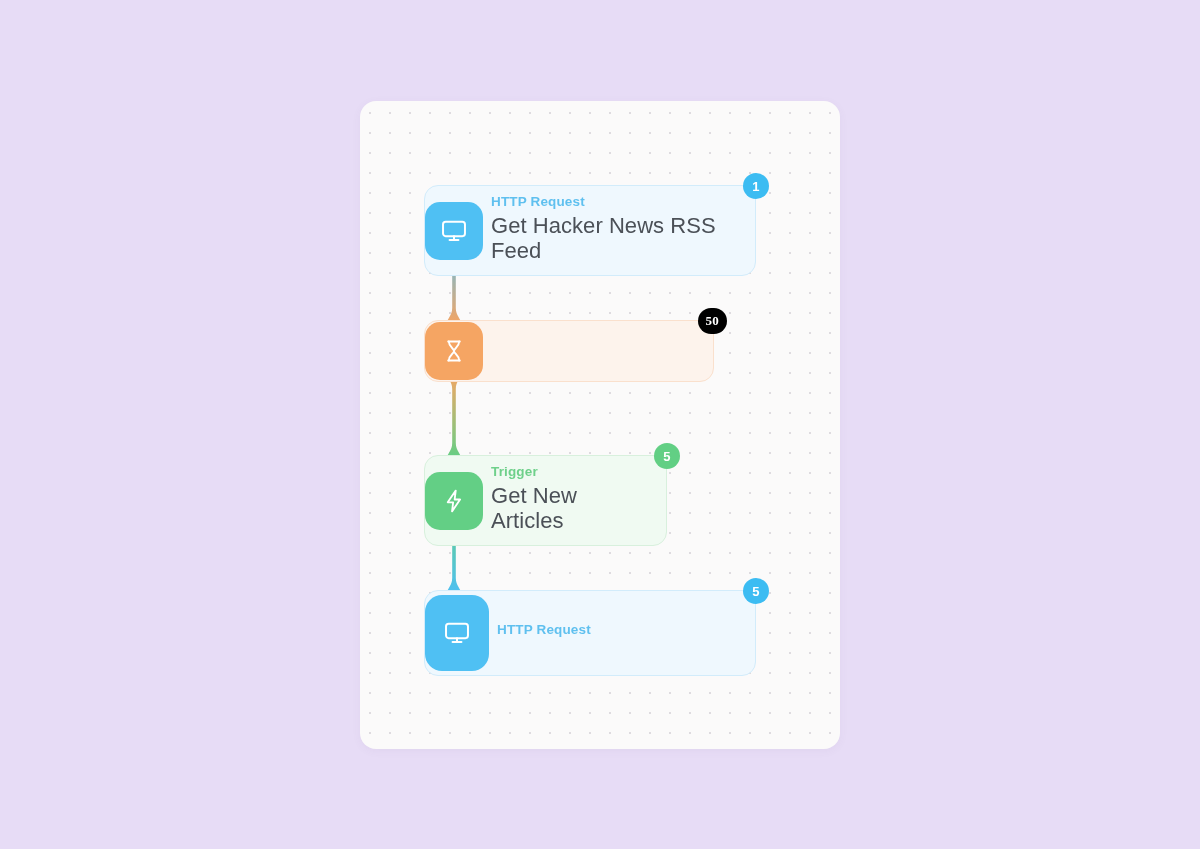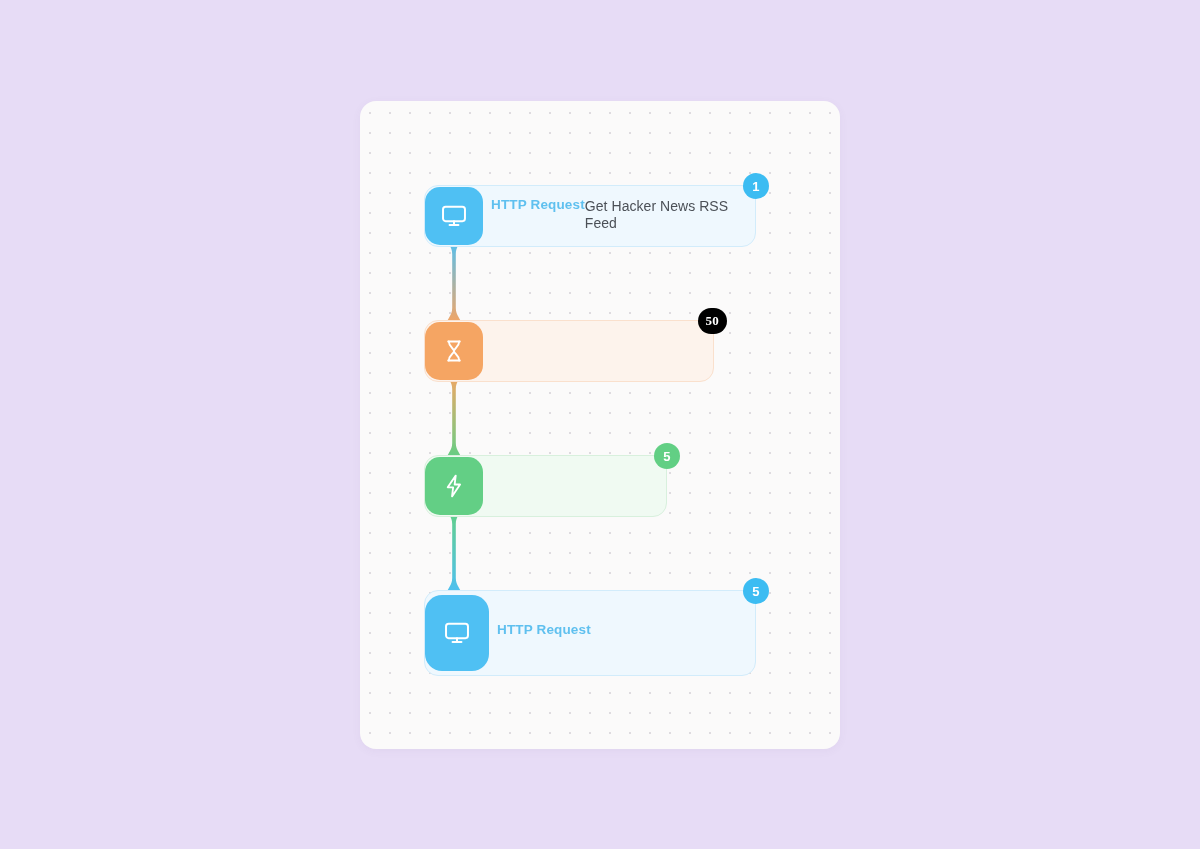--- a/index.html
+++ b/index.html
@@ -83,35 +83,35 @@
     border-radius: 15px;
     display: flex;
     align-items: center;
     justify-content: center;
     z-index: 3;
   }
   .icon-tile svg { display: block; }
 
   .node-text {
     display: flex;
-    flex-direction: row;
+    flex-direction: column;
     justify-content: center;
     line-height: 1.0;
   }
 
   .node-category {
     font-size: 13.5px;
     font-weight: bold;
     letter-spacing: 0.15px;
     margin-bottom: 4px;
     white-space: nowrap;
   }
 
   .node-title {
-    font-size: 14px;
+    font-size: 22px;
     color: #4b5057;
     letter-spacing: 0.05px;
     white-space: pre-line;
     line-height: 1.18;
   }
 
   .badge {
     position: absolute;
     top: -13px;
     right: -14px;
@@ -222,20 +222,24 @@
       </div>
     </div>
 
     <div class="node c-green" style="left:424px;top:455px;">
       <div class="node-card" style="width:243px;">
         <div class="icon-tile">
           <svg width="26" height="26" viewBox="0 0 24 24" fill="none" stroke="#ffffff" stroke-width="1.7" stroke-linecap="round" stroke-linejoin="round">
             <path d="M13.6,2.4 L6.2,13.2 L11.2,13.2 L10.2,21.6 L17.6,10.6 L12.6,10.6 Z"></path>
           </svg>
         </div>
+        <div class="node-text">
+          <span class="node-category">Trigger</span>
+          <span class="node-title">Get New Articles</span>
+        </div>
         <div class="badge">5</div>
       </div>
     </div>
 
     <div class="node c-blue" style="left:424px;top:590px;">
       <div class="node-card" style="width:332px;min-height:86px;">
         <div class="icon-tile" style="width:64px;height:76px;border-radius:17px;">
           <svg width="28" height="28" viewBox="0 0 24 24" fill="none" stroke="#ffffff" stroke-width="1.7" stroke-linecap="round" stroke-linejoin="round">
             <rect x="2.6" y="4" width="18.8" height="12.4" rx="2.2"></rect>
             <line x1="12" y1="16.4" x2="12" y2="19.6"></line>

